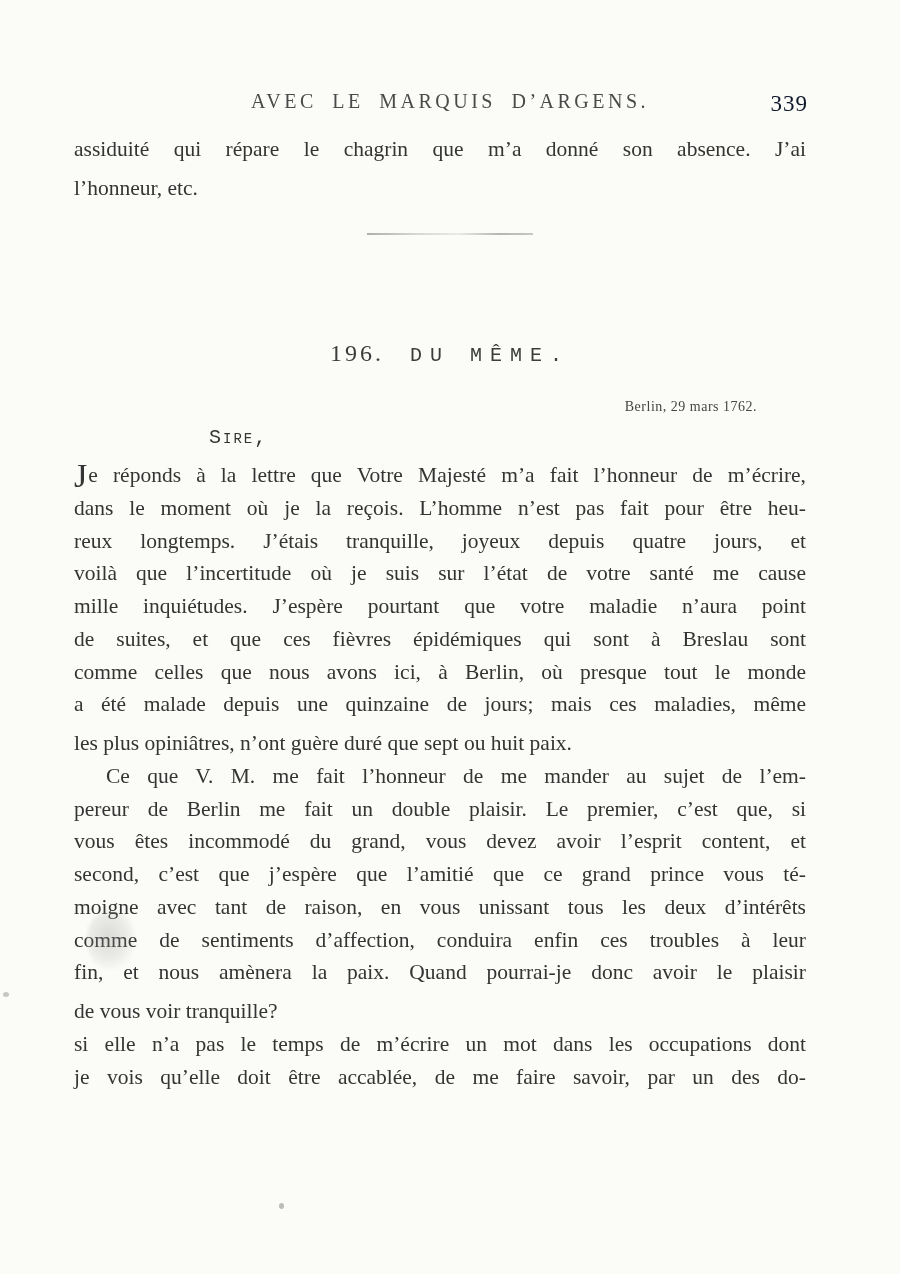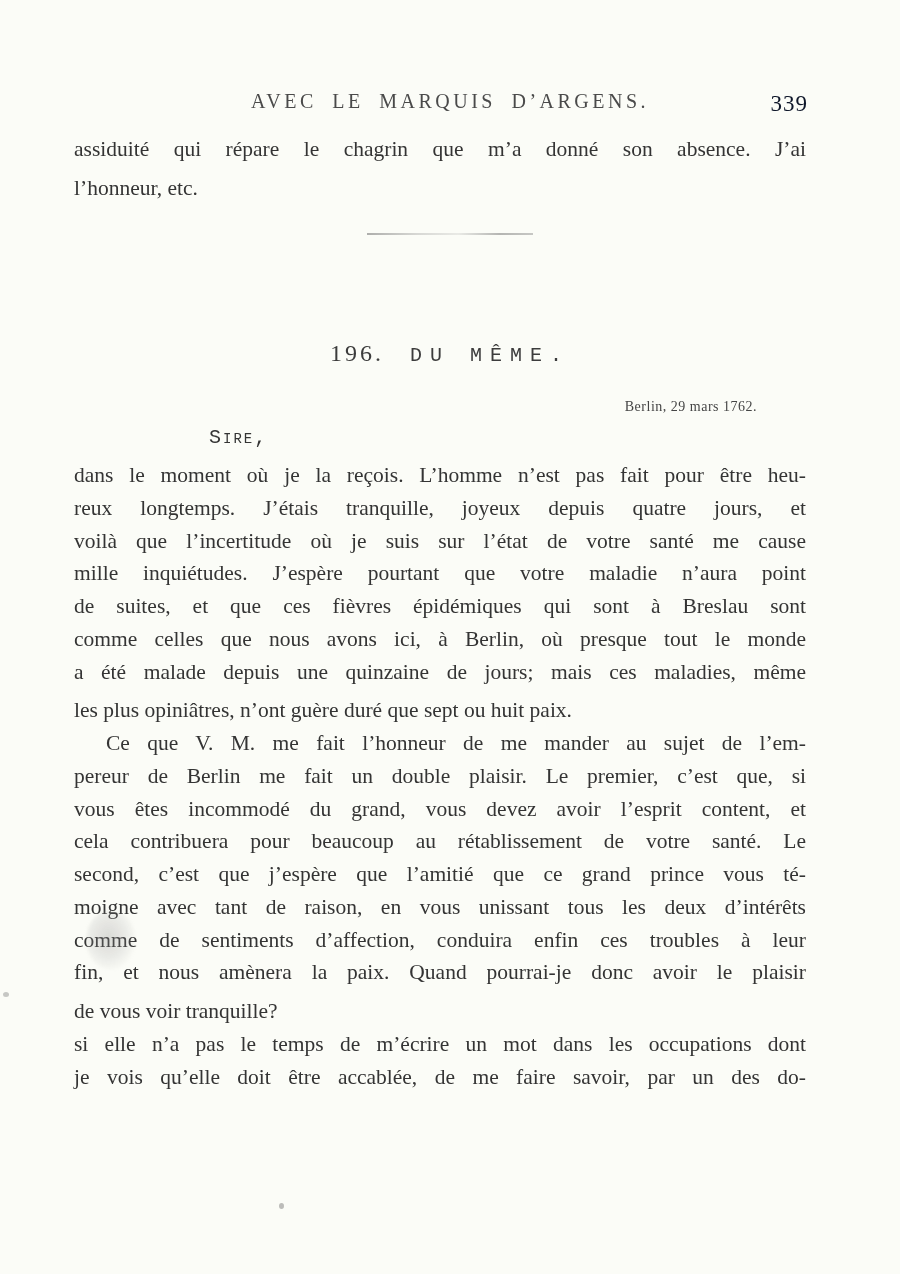--- a/index.html
+++ b/index.html
@@ -151,33 +151,33 @@
   <div class="letter-heading">
     <span class="letter-number">196.</span><span class="letter-title">DU MÊME.</span>
   </div>
 
   <div class="dateline">Berlin, 29 mars 1762.</div>
 
   <div class="salutation">Sire,</div>
 
   <div class="letter-body">
 
+    <div class="line"><span class="initial">J</span><span>e réponds à la lettre que Votre Majesté m’a fait l’honneur de m’écrire,</span></div>
     <div class="line">dans le moment où je la reçois. L’homme n’est pas fait pour être heu-</div>
     <div class="line">reux longtemps.  J’étais tranquille, joyeux depuis quatre jours, et</div>
     <div class="line">voilà que l’incertitude où je suis sur l’état de votre santé me cause</div>
     <div class="line">mille inquiétudes. J’espère pourtant que votre maladie n’aura point</div>
     <div class="line">de suites, et que ces fièvres épidémiques qui sont à Breslau sont</div>
     <div class="line">comme celles que nous avons ici, à Berlin, où presque tout le monde</div>
     <div class="line">a été malade depuis une quinzaine de jours; mais ces maladies, même</div>
     <div class="line short">les plus opiniâtres, n’ont guère duré que sept ou huit paix.</div>
 
     <div class="line indent">Ce que V. M. me fait l’honneur de me mander au sujet de l’em-</div>
     <div class="line">pereur de Berlin me fait un double plaisir. Le premier, c’est que, si</div>
     <div class="line">vous êtes incommodé du grand, vous devez avoir l’esprit content, et</div>
-    <div class="line">cela contribuera pour beaucoup au rétablissement de votre santé. Le</div>
     <div class="line">second, c’est que j’espère que l’amitié que ce grand prince vous té-</div>
     <div class="line">moigne avec tant de raison, en vous unissant tous les deux d’intérêts</div>
     <div class="line">comme de sentiments d’affection, conduira enfin ces troubles à leur</div>
     <div class="line">fin, et nous amènera la paix.  Quand pourrai-je donc avoir le plaisir</div>
     <div class="line short">de vous voir tranquille?</div>
 
     <div class="line">si elle n’a pas le temps de m’écrire un mot dans les occupations dont</div>
     <div class="line">je vois qu’elle doit être accablée, de me faire savoir, par un des do-</div>
   </div>
 

